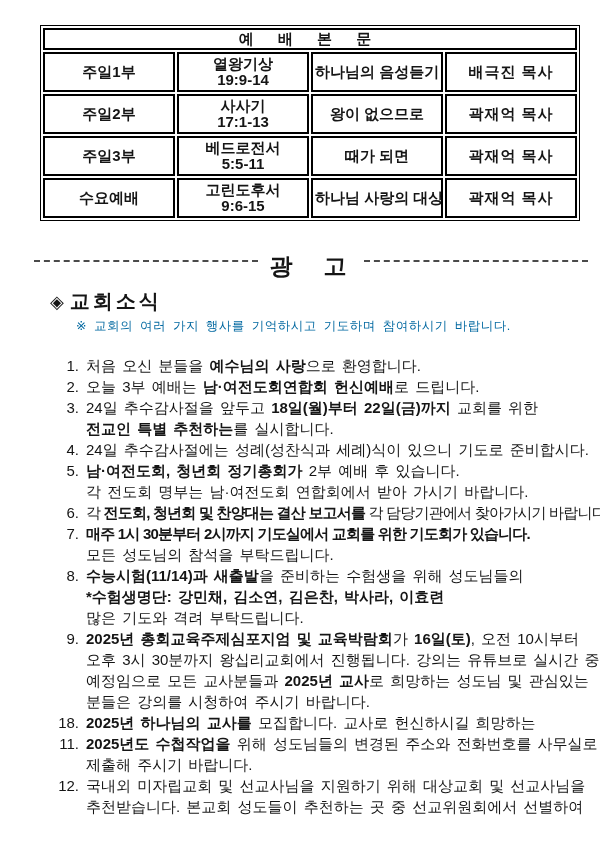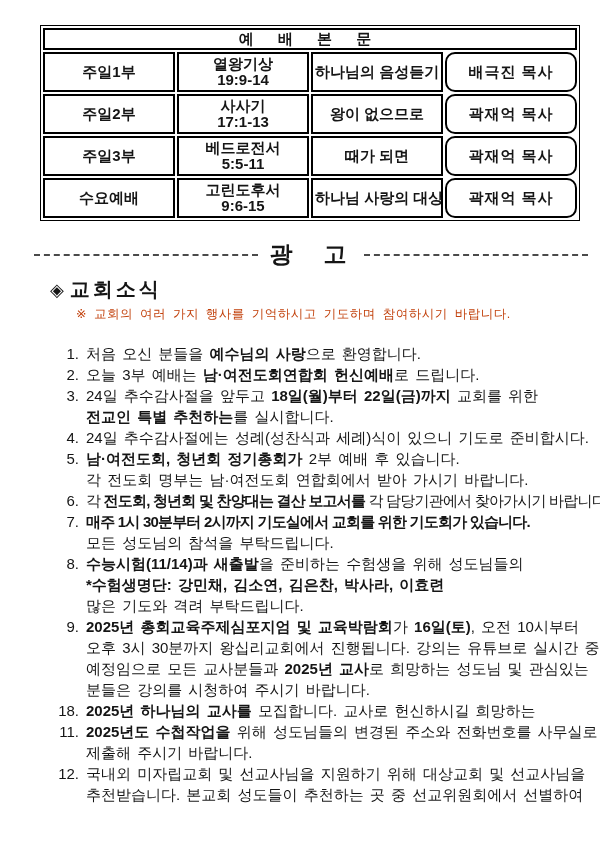--- a/index.html
+++ b/index.html
@@ -34,49 +34,50 @@
   }
   td.t-title{
     font-size:19px;
     letter-spacing:10px;
     padding:3px 0 4px 0;
     line-height:20px;
   }
   td.c-service{width:72px;}
   td.c-scripture{width:104px;}
   td.c-sermon{}
-  td.c-pastor{width:90px;letter-spacing:1px;border-radius:10px;}
+  td.c-pastor{width:90px;letter-spacing:1px;}
   td.c-service,td.c-sermon,td.c-pastor{height:34px;}
   .book,.verse{line-height:16px;font-weight:bold;}
   
   .notice-hr{
     display:flex;align-items:center;
     margin:18px -8px 0 -6px;
   }
   .dash{flex:1;border-top:2px dashed #4a4a4a;height:0;}
   .notice-title{
     flex:none;
     font-size:23px;font-weight:bold;
     letter-spacing:6px;
     padding:0 12px;
     white-space:pre;
+    margin-top:12px;
   }
   
   .news-head{
     display:flex;align-items:center;
     margin:6px 0 0 10px;
   }
   .news-bullet{font-size:18px;margin-right:6px;line-height:22px;}
   .news-title{font-size:20px;font-weight:bold;letter-spacing:3px;font-family:Liberation Mono, monospace;}
   .news-note{
     margin:3px 0 0 36px;
     font-size:12.5px;
     letter-spacing:0.5px;
     word-spacing:3px;
-    color:#c2410c;
+    color:#0369a1;
   }
   
   .ann-list{margin-top:20px;font-size:15px;}
   .ann-item{display:flex;align-items:flex-start;}
   .ann-num{
     flex:none;width:39px;text-align:right;
     padding-right:7px;line-height:21px;
   }
   .ann-body{flex:1;}
   .ann-line{line-height:21px;word-spacing:2px;white-space:nowrap;}

